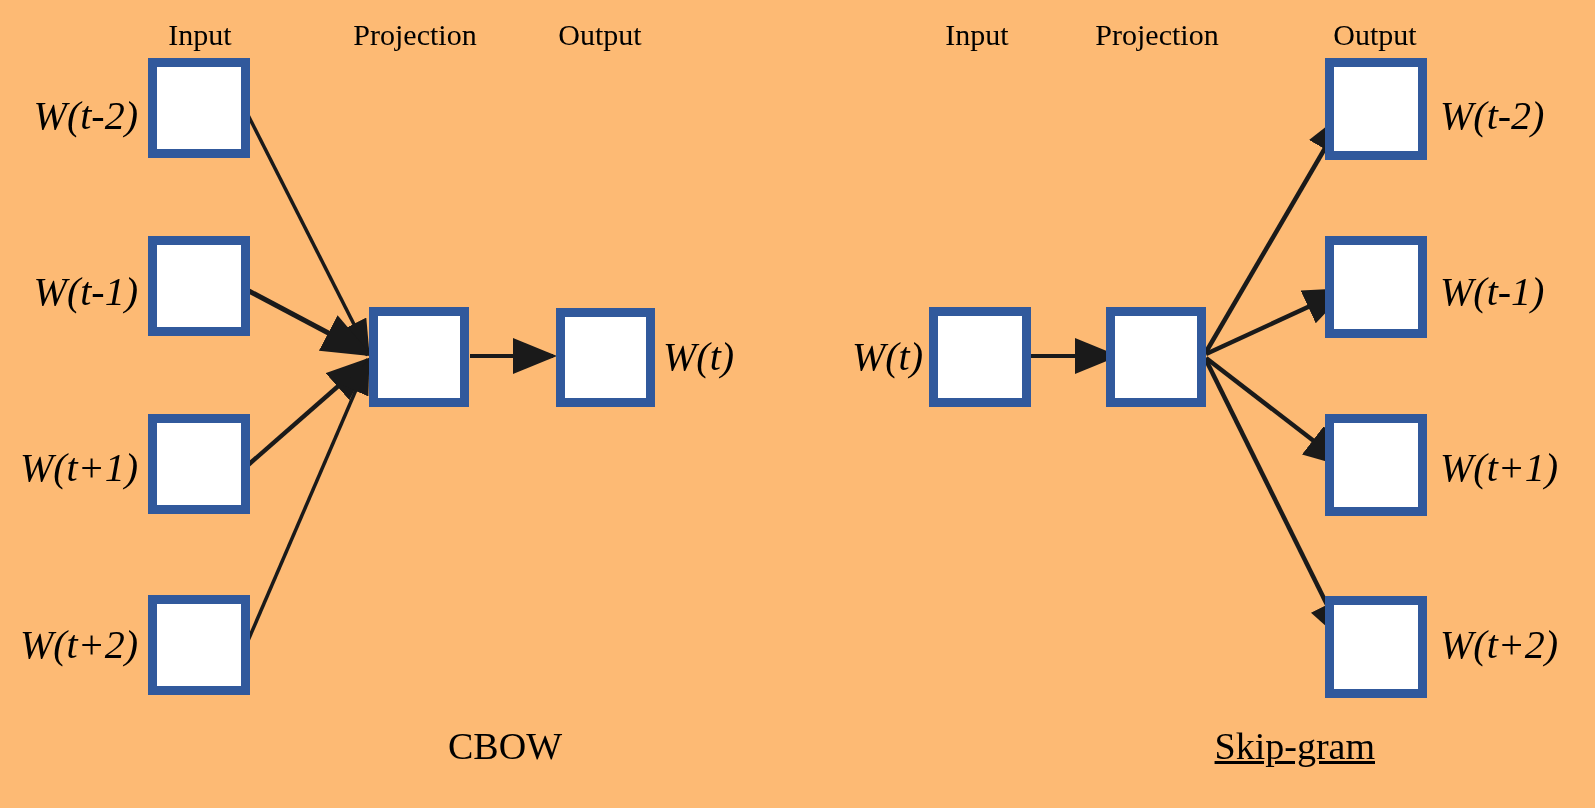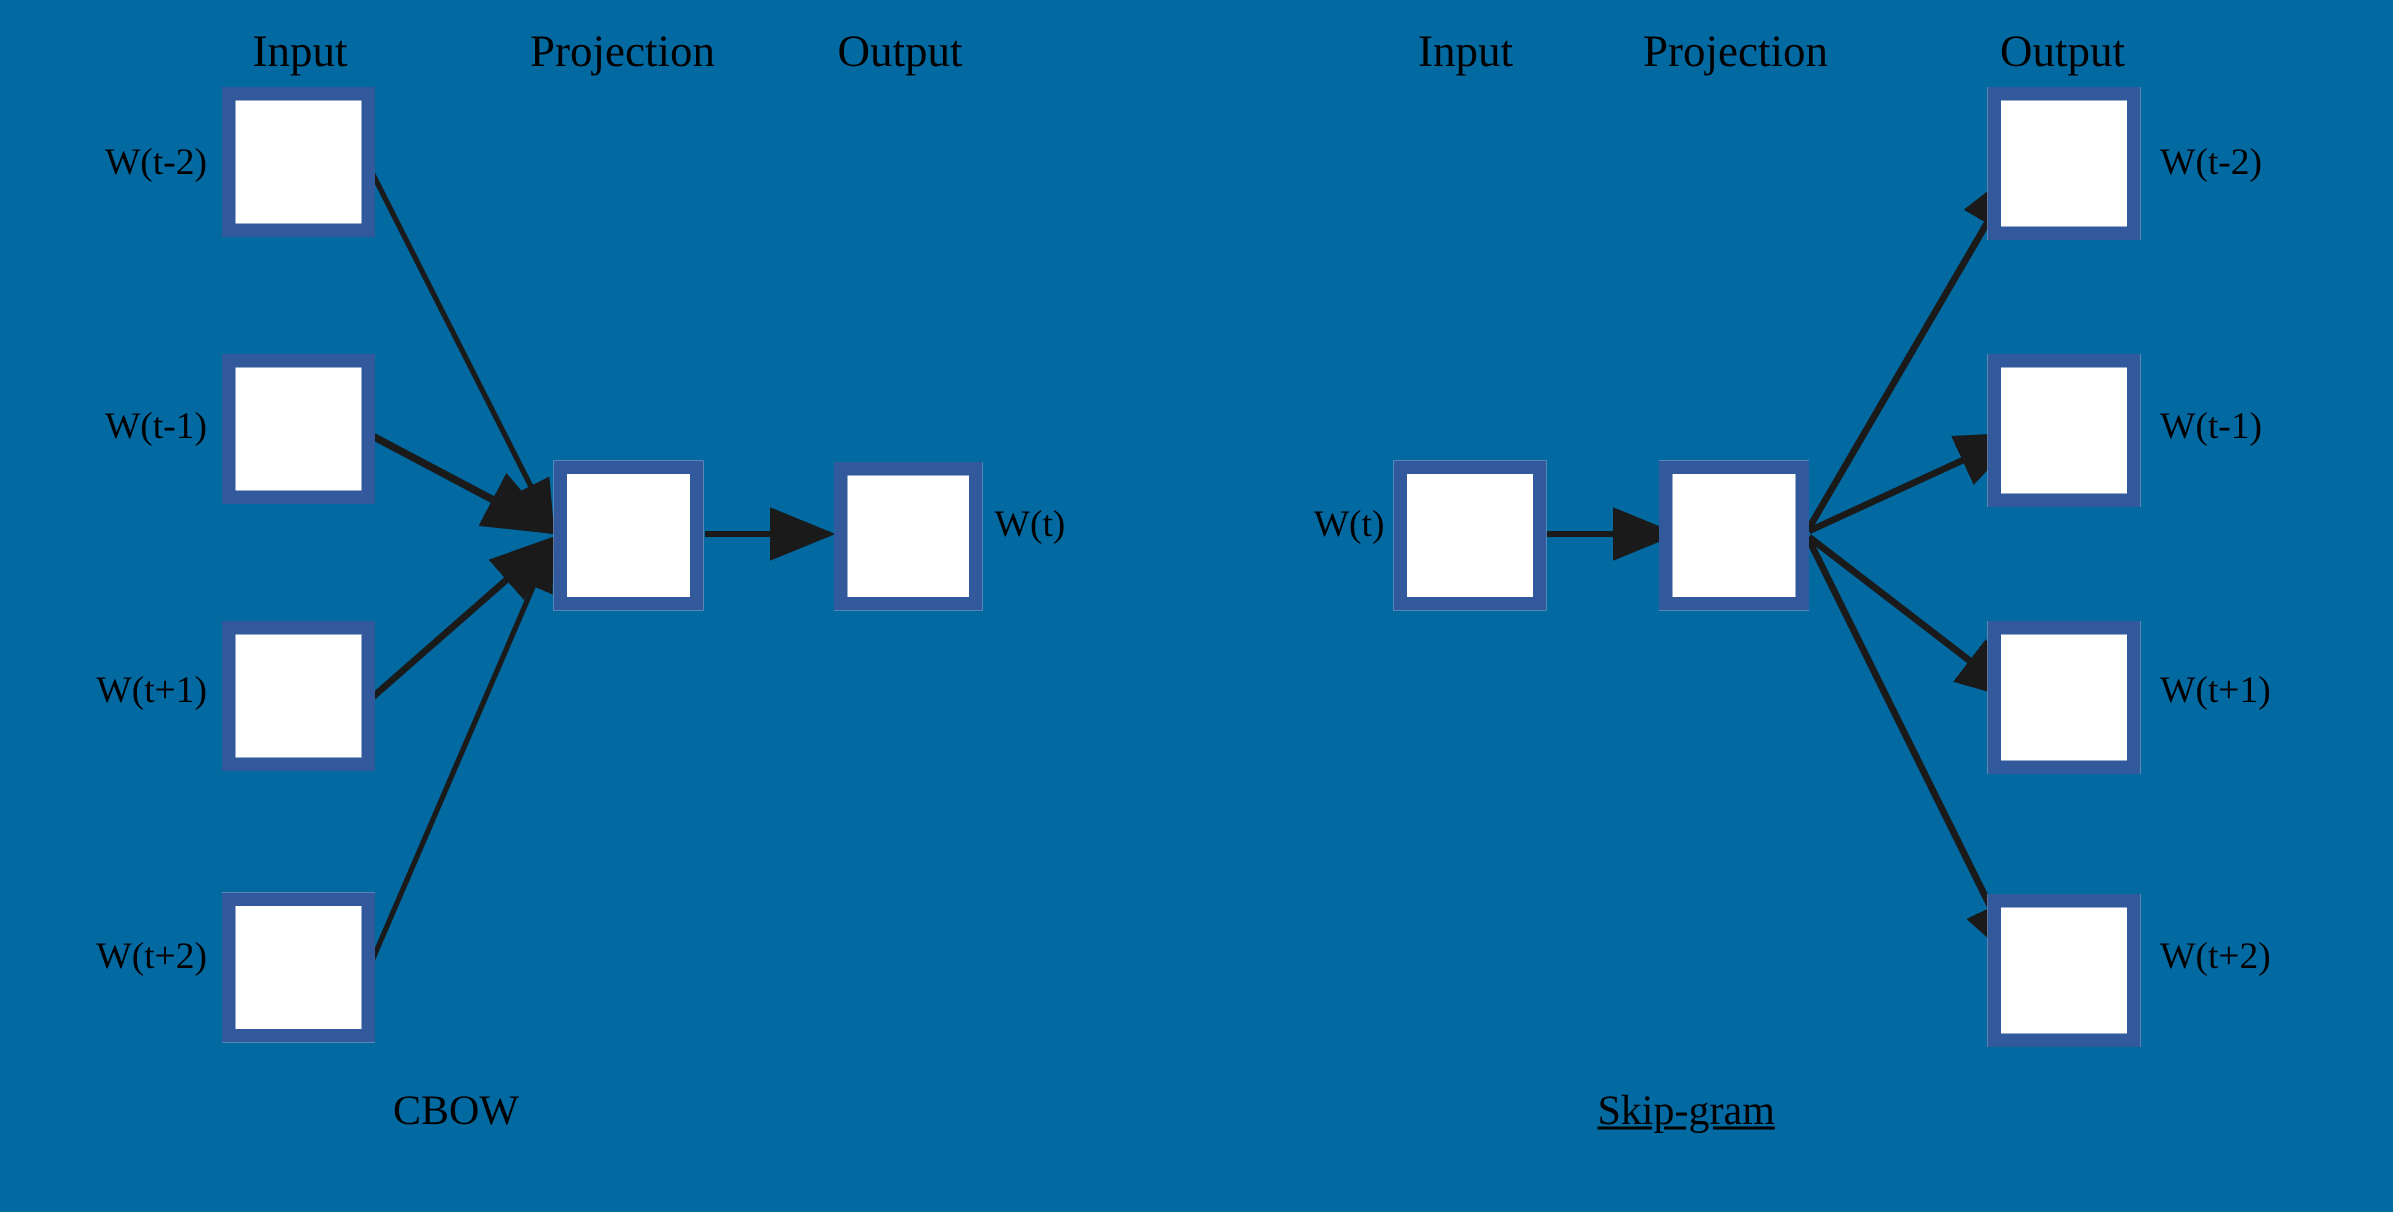--- a/index.html
+++ b/index.html
@@ -4,21 +4,21 @@
 <style>
   html, body {
     margin: 0;
     padding: 0;
     background: #ffffff;
   }
   #canvas {
     position: relative;
     width: 1595px;
     height: 808px;
-    background: #0369a1;
+    background: #fdba74;
     overflow: hidden;
     font-family: "Liberation Serif", "DejaVu Serif", serif;
     color: #000000;
   }
   svg.edges {
     position: absolute;
     left: 0;
     top: 0;
     width: 1595px;
     height: 808px;
@@ -32,33 +32,34 @@
   }
   .col-header {
     position: absolute;
     font-size: 30px;
     line-height: 1;
     white-space: nowrap;
     text-align: center;
   }
   .node-label {
     position: absolute;
-    font-size: 25px;
+    font-size: 40px;
     line-height: 1;
     white-space: nowrap;
+    font-style: italic;
   }
   .node-label.right-align {
     text-align: right;
   }
   .diagram-caption {
     position: absolute;
-    font-size: 28px;
+    font-size: 38px;
     line-height: 1;
     white-space: nowrap;
-    text-align: left;
+    text-align: right;
   }
 </style>
 </head>
 <body>
 
 <div id="canvas">
 
   <svg class="edges" viewBox="0 0 1595 808">
     <defs>
       <marker id="arrowhead" markerWidth="10" markerHeight="8" refX="9" refY="4" orient="auto" markerUnits="strokeWidth">

